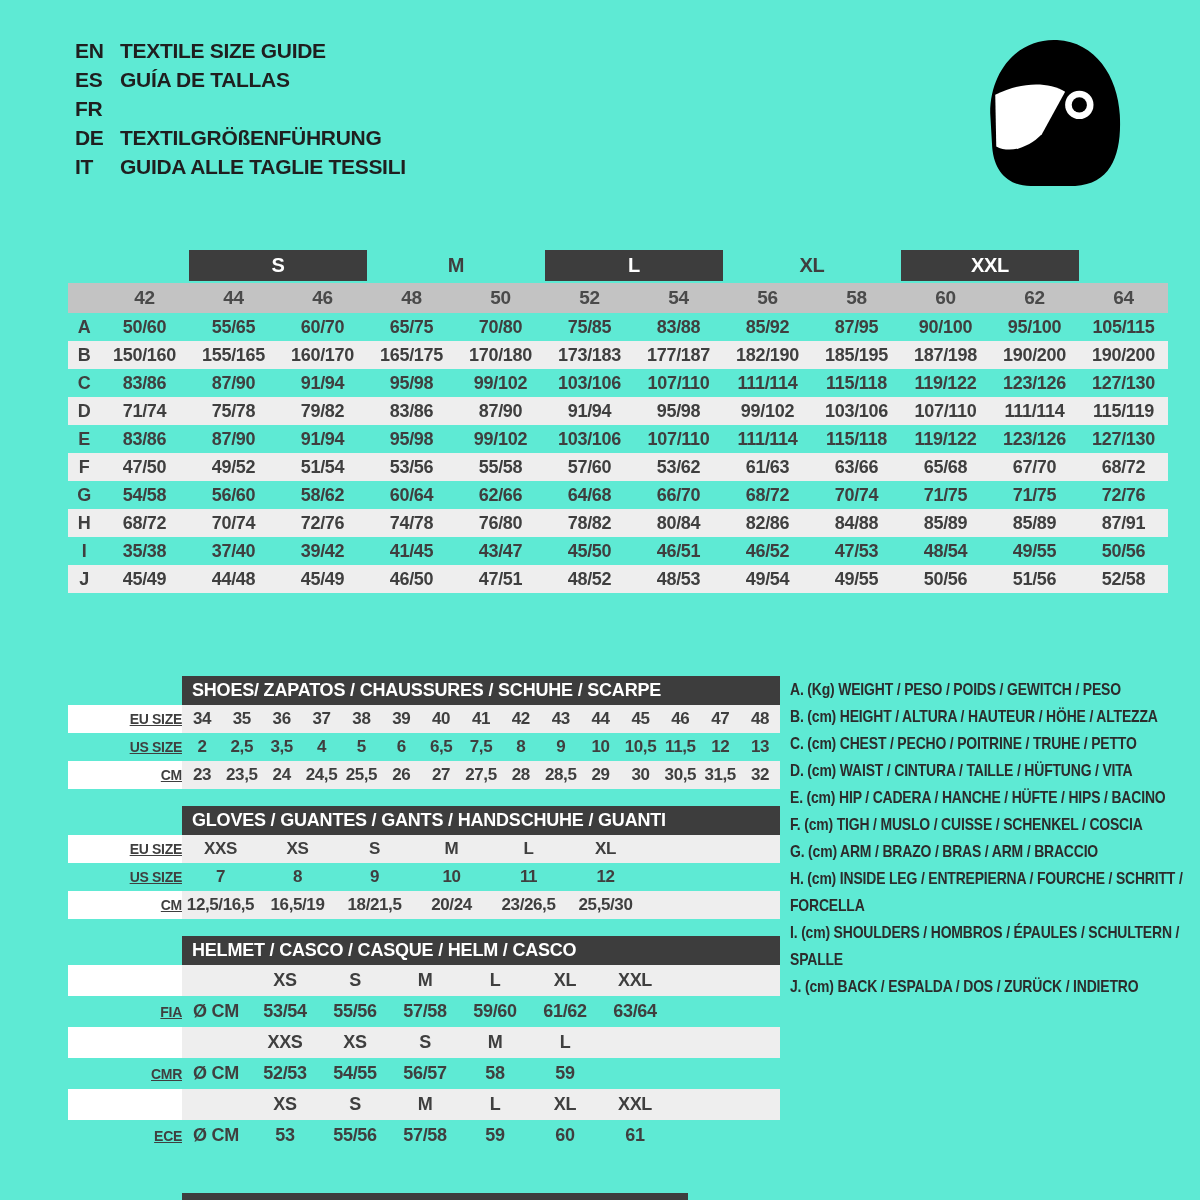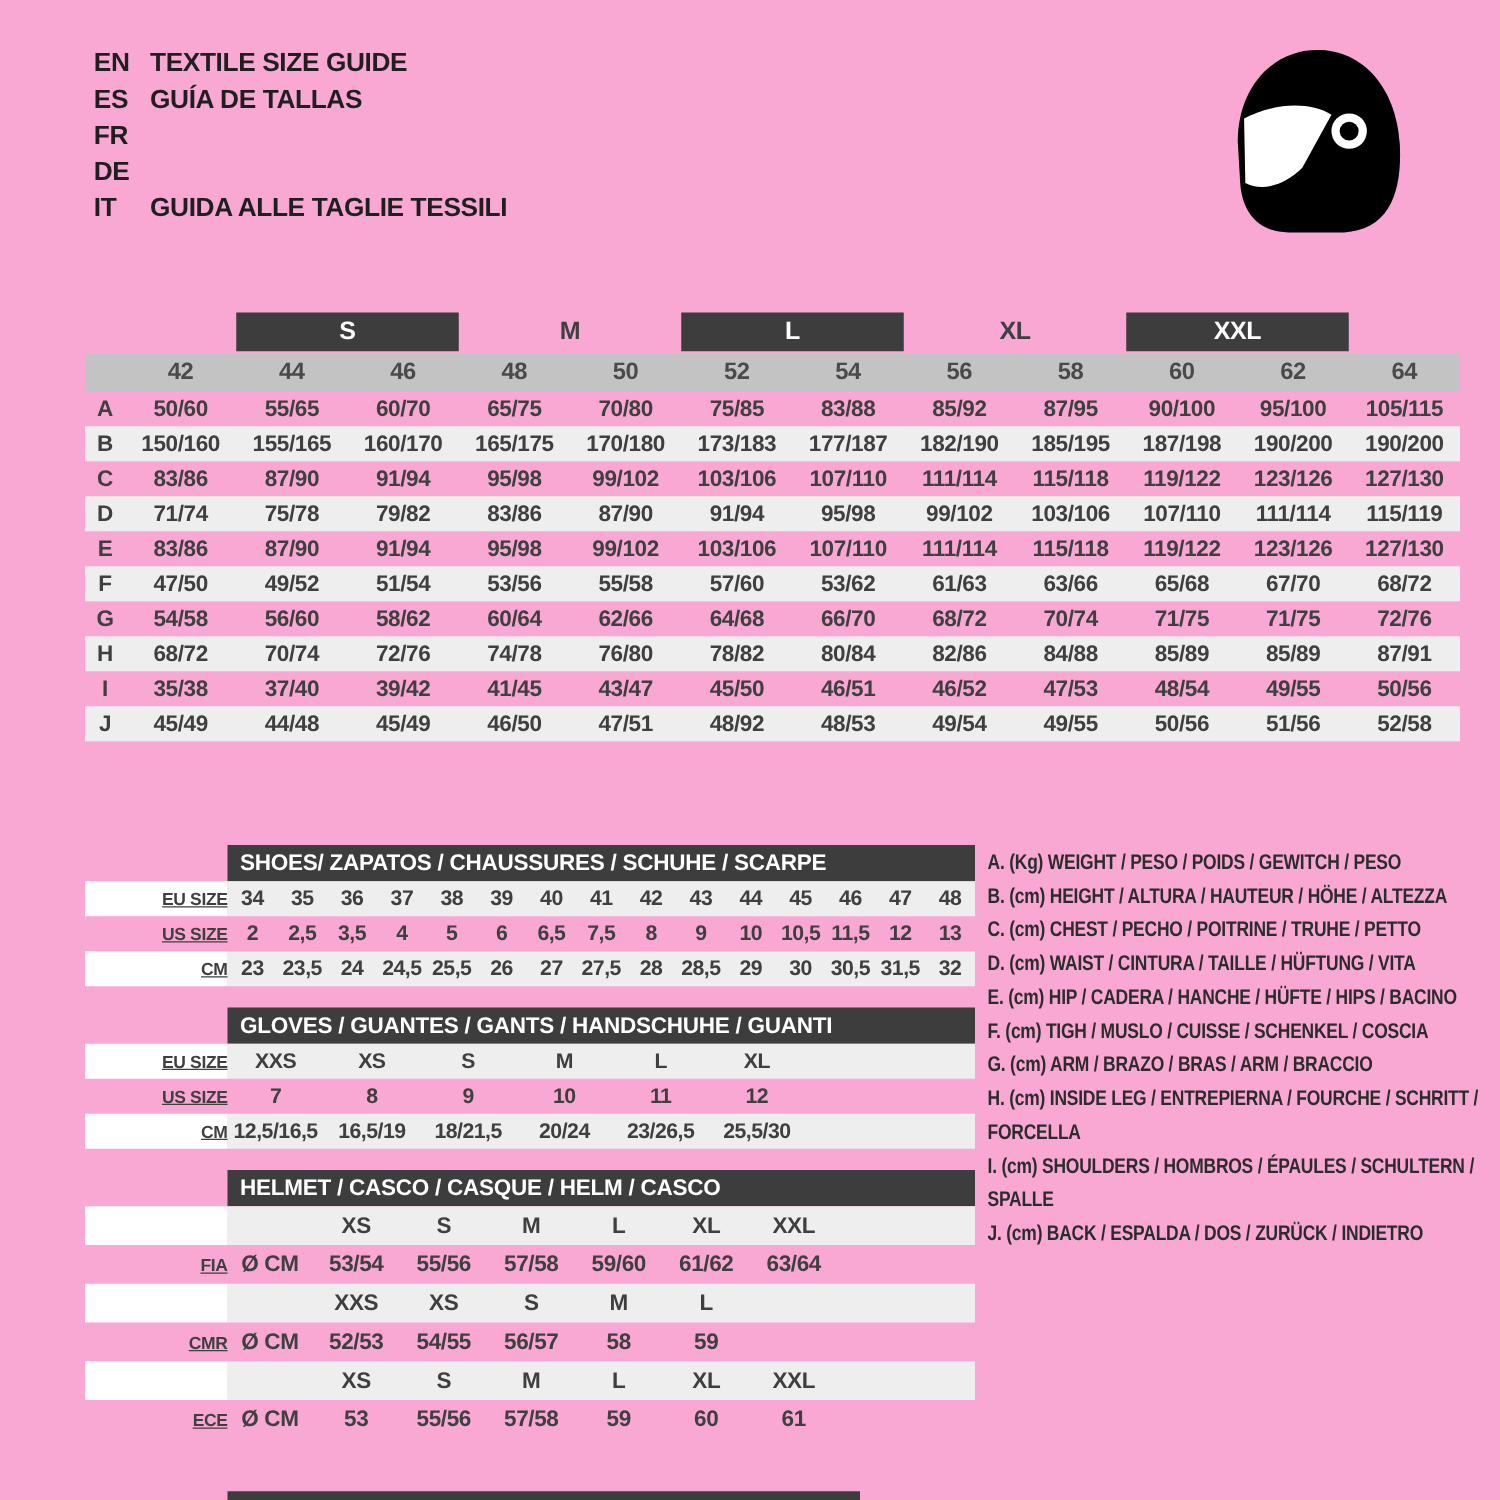--- a/index.html
+++ b/index.html
@@ -1,16 +1,16 @@
 <!DOCTYPE html>
 <html><head>
 <meta charset="utf-8">
 <style>
   html,body{margin:0;padding:0;background:#fff;}
-  .page{position:relative;width:1200px;height:1200px;background:#f9a8d4;overflow:hidden;
+  .page{position:relative;width:1200px;height:1200px;background:#5eead4;overflow:hidden;
         font-family:"Liberation Sans","DejaVu Sans",sans-serif;font-weight:700;color:#3f3f3f;}
 
   
   .langs{position:absolute;left:75px;top:36px;}
   .lang-row{display:flex;height:29px;align-items:center;font-size:21px;color:#1f1f1f;letter-spacing:-0.3px;}
   .lang-code{width:45px;flex:0 0 45px;}
 
   
   .helmet-logo{position:absolute;left:978px;top:34px;}
 
@@ -69,20 +69,21 @@
         <span class="lang-code">ES</span>
         <span class="lang-label">GUÍA DE TALLAS</span>
       </div>
 
       <div class="lang-row">
         <span class="lang-code">FR</span>
       </div>
 
       <div class="lang-row">
         <span class="lang-code">DE</span>
+        <span class="lang-label">TEXTILGRÖßENFÜHRUNG</span>
       </div>
 
       <div class="lang-row">
         <span class="lang-code">IT</span>
         <span class="lang-label">GUIDA ALLE TAGLIE TESSILI</span>
       </div>
     </div>
 
   <svg class="helmet-logo" width="152" height="158" viewBox="0 0 150 156">
     <path d="M78 6 C116 8 138 42 140 80 C142 118 132 148 96 150 L52 150 C30 150 16 136 14 112 L12 78 C12 36 40 4 78 6 Z" fill="#000000"></path>
@@ -423,21 +424,21 @@
               <div>45/49</div>
             
               <div>44/48</div>
             
               <div>45/49</div>
             
               <div>46/50</div>
             
               <div>47/51</div>
             
-              <div>48/92</div>
+              <div>48/52</div>
             
               <div>48/53</div>
             
               <div>49/54</div>
             
               <div>49/55</div>
             
               <div>50/56</div>
             
               <div>51/56</div>

